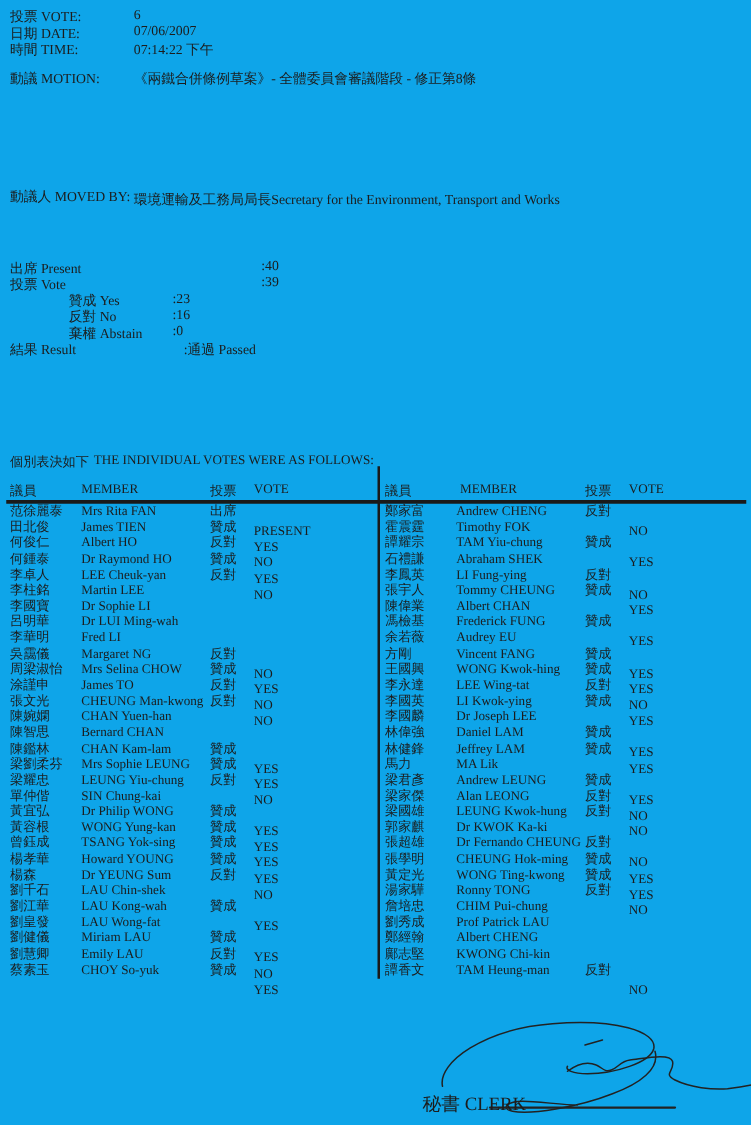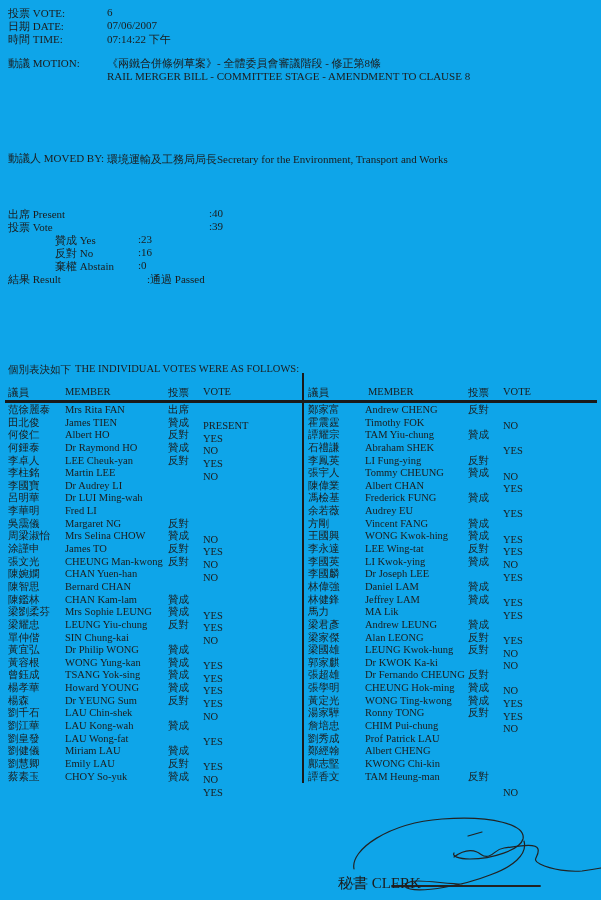--- a/index.html
+++ b/index.html
@@ -73,21 +73,20 @@
     <span class="val">07/06/2007</span>
   </div>
   <div class="meta-row" style="top:32px">
     <span class="lbl">時間 TIME:</span>
     <span class="val">07:14:22 下午</span>
   </div>
 
   <span class="lbl row-line motion-label">動議 MOTION:</span>
   <div class="motion-val">
     <div>《兩鐵合併條例草案》- 全體委員會審議階段 - 修正第8條</div>
-    <div>RAIL MERGER BILL - COMMITTEE STAGE - AMENDMENT TO CLAUSE 8</div>
   </div>
 
   <span class="lbl row-line movedby-label">動議人 MOVED BY:</span>
   <span class="movedby-val">環境運輸及工務局局長Secretary for the Environment, Transport and Works</span>
 
   <div class="sum-row" style="top:207px">
     <span class="lbl">出席 Present</span>
     <span class="val far">:40</span>
   </div>
   <div class="sum-row" style="top:220px">
@@ -161,21 +160,21 @@
           <span class="s-ven">NO</span>
         </div>
         <div class="vrow">
           <span class="s-zh">李柱銘</span>
           <span class="s-en">Martin LEE</span>
           <span class="s-vzh"></span>
           <span class="s-ven"></span>
         </div>
         <div class="vrow">
           <span class="s-zh">李國寶</span>
-          <span class="s-en">Dr Audrey LI</span>
+          <span class="s-en">Dr Sophie LI</span>
           <span class="s-vzh"></span>
           <span class="s-ven"></span>
         </div>
         <div class="vrow">
           <span class="s-zh">呂明華</span>
           <span class="s-en">Dr LUI Ming-wah</span>
           <span class="s-vzh"></span>
           <span class="s-ven"></span>
         </div>
         <div class="vrow">

